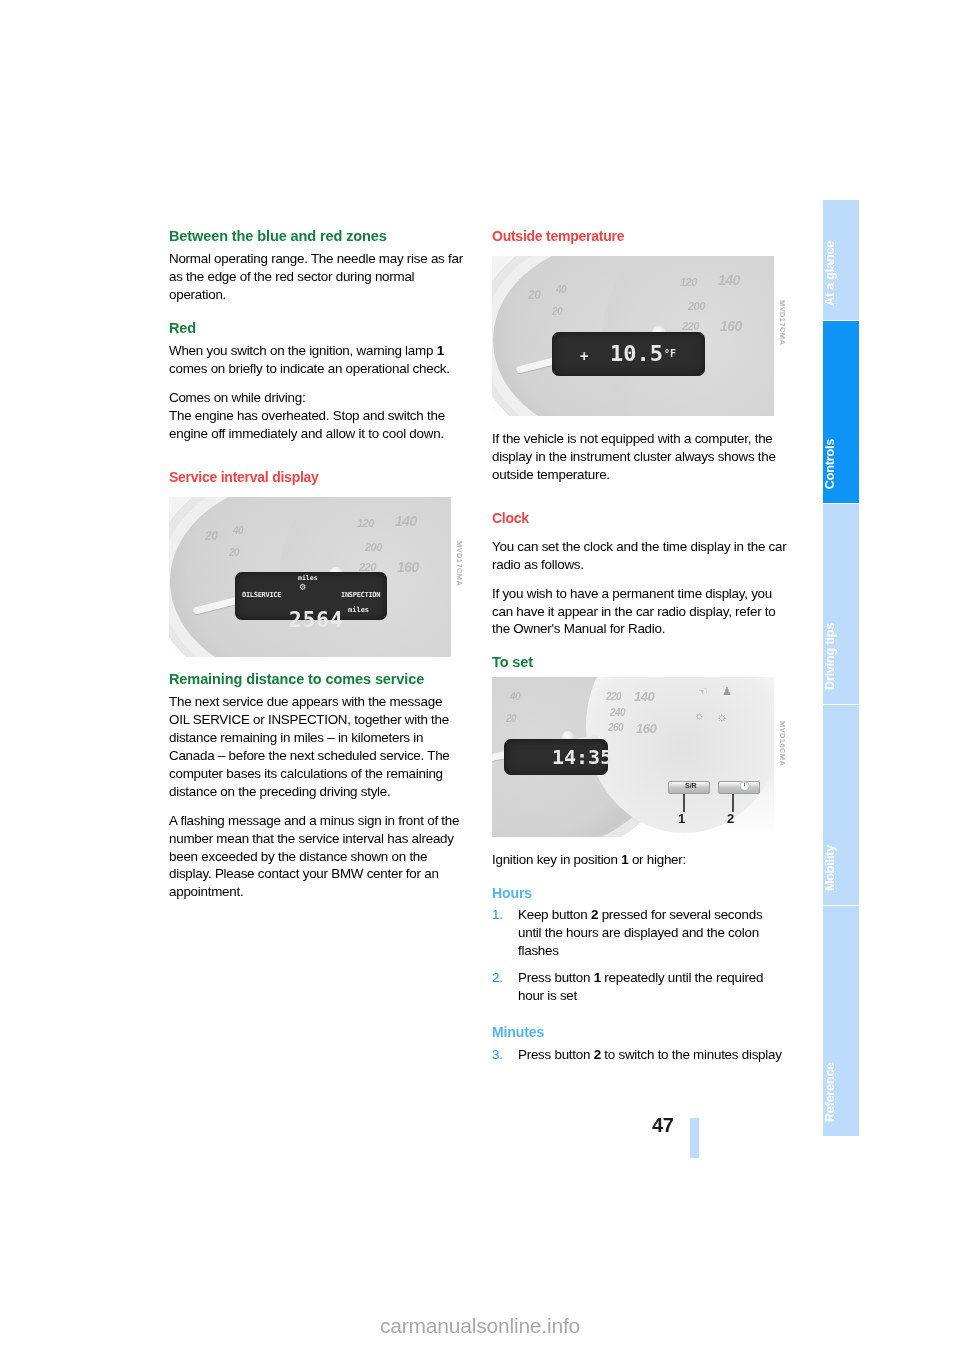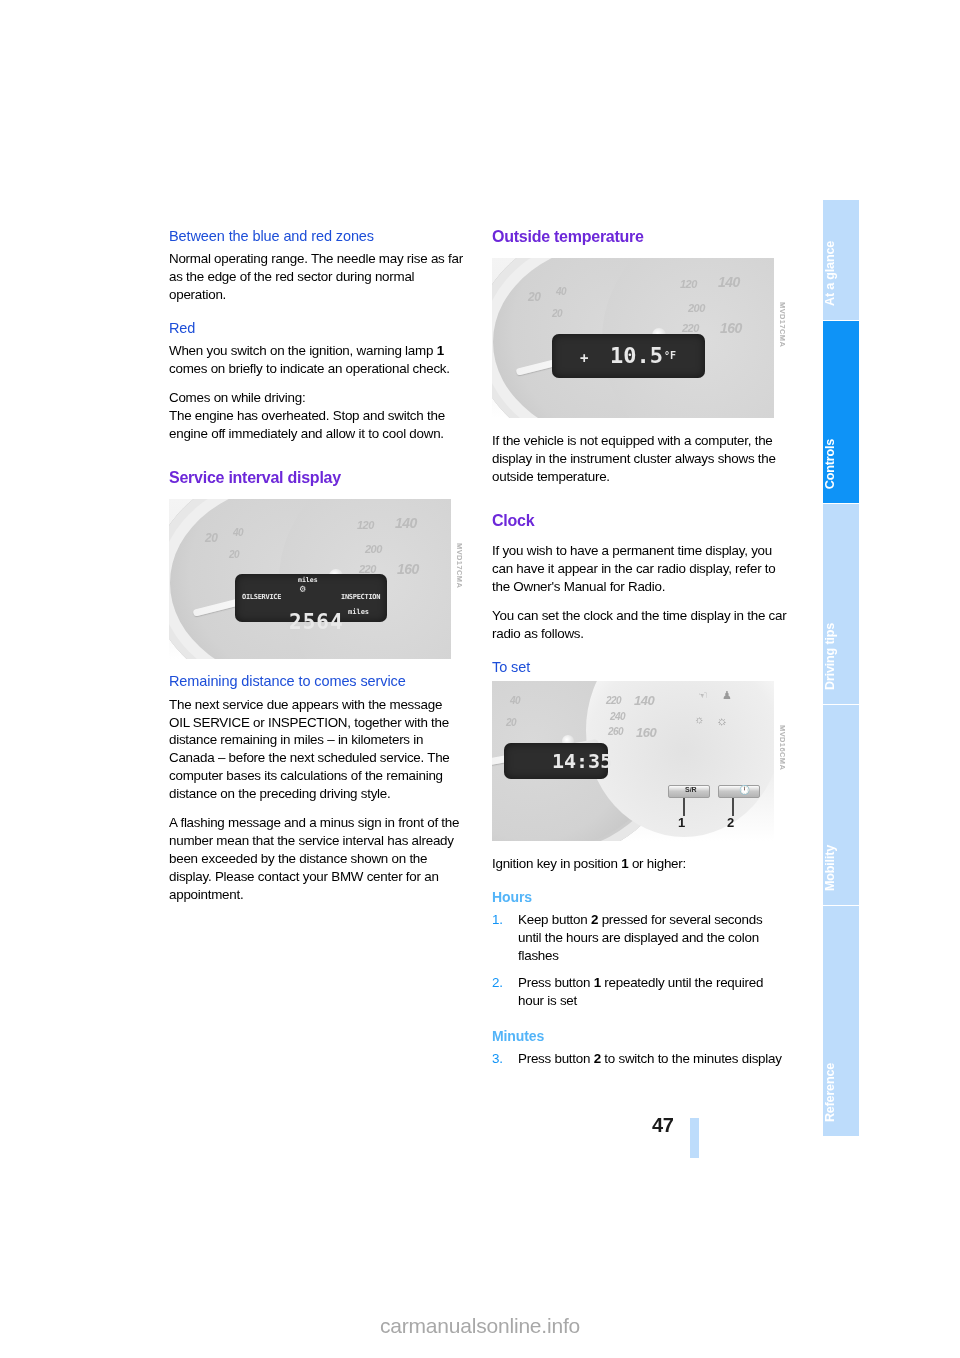--- a/index.html
+++ b/index.html
@@ -27,31 +27,31 @@
   
   .column {
     position: absolute;
     width: 296px;
   }
   #col-left  { left: 169px; top: 228px; }
   #col-right { left: 492px; top: 228px; }
 
   
   h1.section-title {
-    font-size: 16px;
-    font-weight: bold;
-    color: #6d28d9;
+    font-size: 14px;
+    font-weight: bold;
+    color: #ef4444;
     margin: 0 0 12px 0;
     letter-spacing: -0.25px;
     line-height: 1.15;
   }
   h2.sub-title {
     font-size: 14.5px;
-    font-weight: normal;
-    color: #1d4ed8;
+    font-weight: bold;
+    color: #15803d;
     margin: 0 0 5px 0;
     letter-spacing: -0.1px;
     line-height: 1.2;
   }
   h3.minor-title {
     font-size: 14px;
     font-weight: bold;
     color: #53b4f8;
     margin: 0 0 5px 0;
     letter-spacing: -0.1px;
@@ -369,23 +369,23 @@
       </div>
       <span class="fig-code">MVD17CMA</span>
     </div>
 
     <p class="body-text">If the vehicle is not equipped with a computer, the display in the instrument cluster always shows the outside temperature.</p>
 
     <div class="spacer-lg"></div>
 
     <h1 class="section-title">Clock</h1>
 
+    <p class="body-text">You can set the clock and the time display in the car radio as follows.</p>
+
     <p class="body-text">If you wish to have a permanent time display, you can have it appear in the car radio display, refer to the Owner's Manual for Radio.</p>
-
-    <p class="body-text">You can set the clock and the time display in the car radio as follows.</p>
 
     <div class="spacer-sm"></div>
 
     <h2 class="sub-title">To set</h2>
 
     <div class="figure">
       <div class="fig-inner">
         <div class="dial" style="left:-92px;top:-42px;width:276px;height:224px;"></div>
         <div class="dial-right" style="right:-8px;top:-58px;width:196px;height:214px;background:radial-gradient(circle at 50% 60%,#e2e2e2 0%,#eeeeee 60%,#fbfbfb 82%);"></div>
         <div class="needle" style="left:-10px;top:58px;width:116px;transform:rotate(-10deg);"></div>

